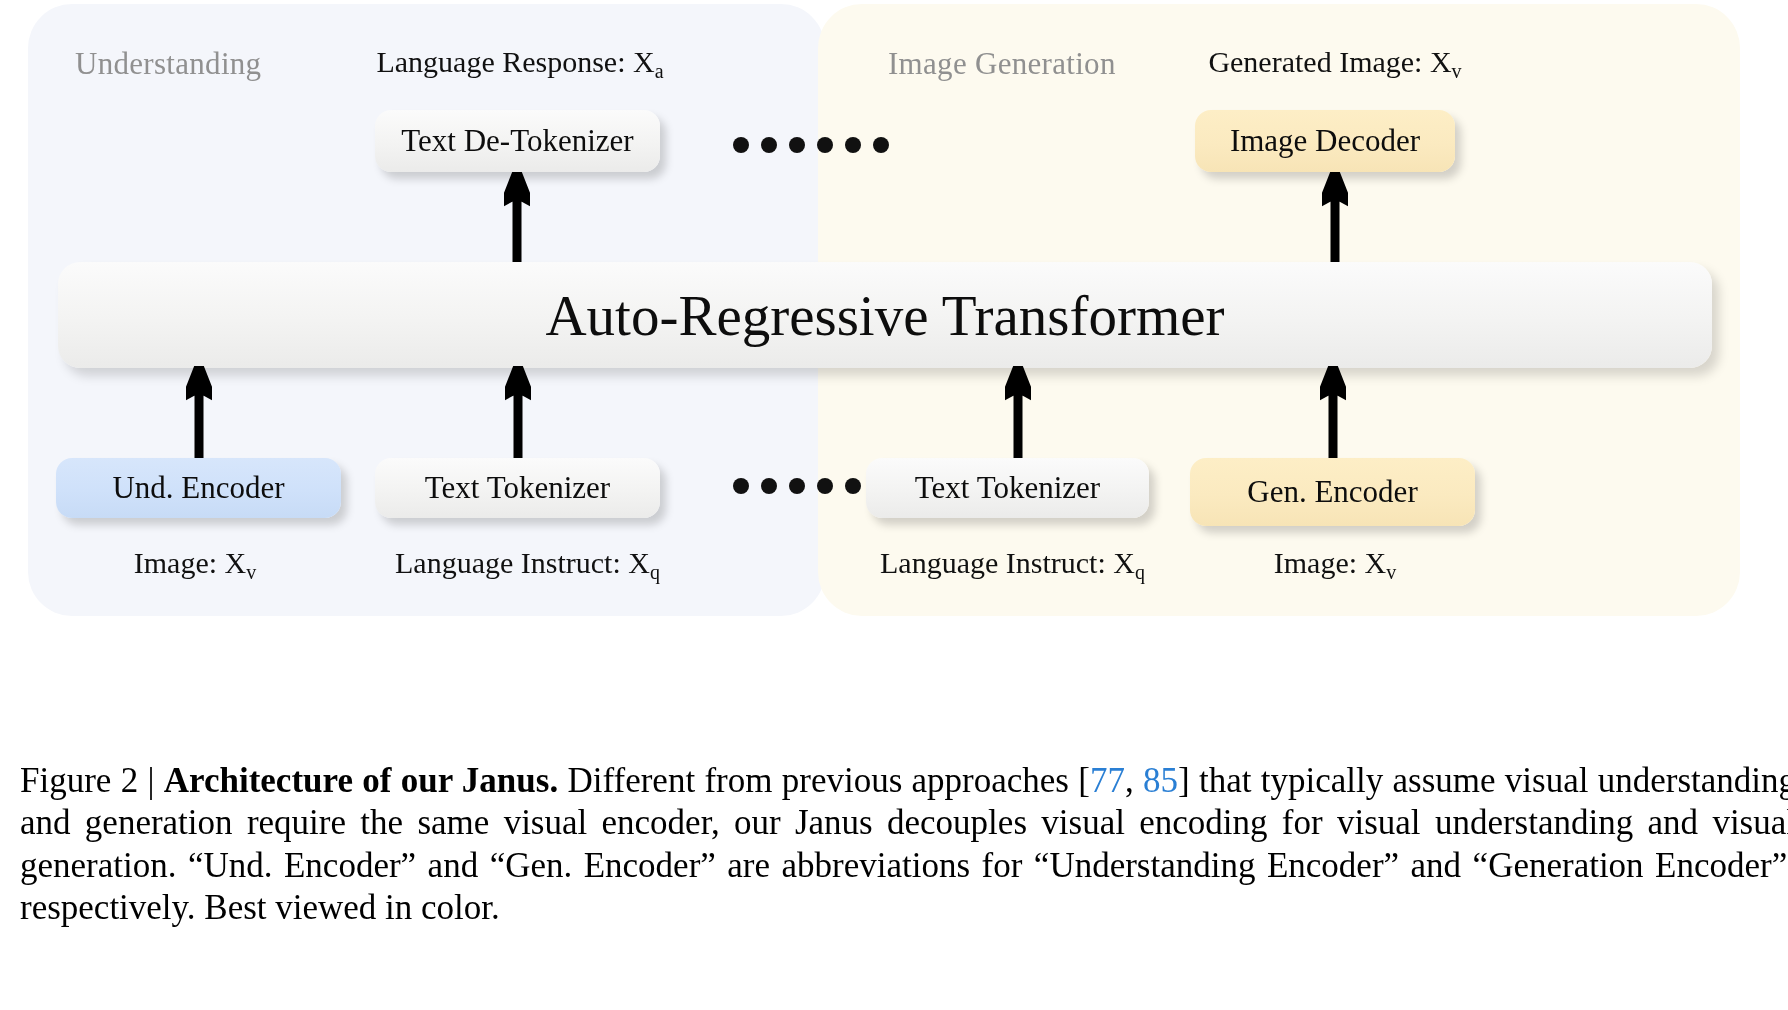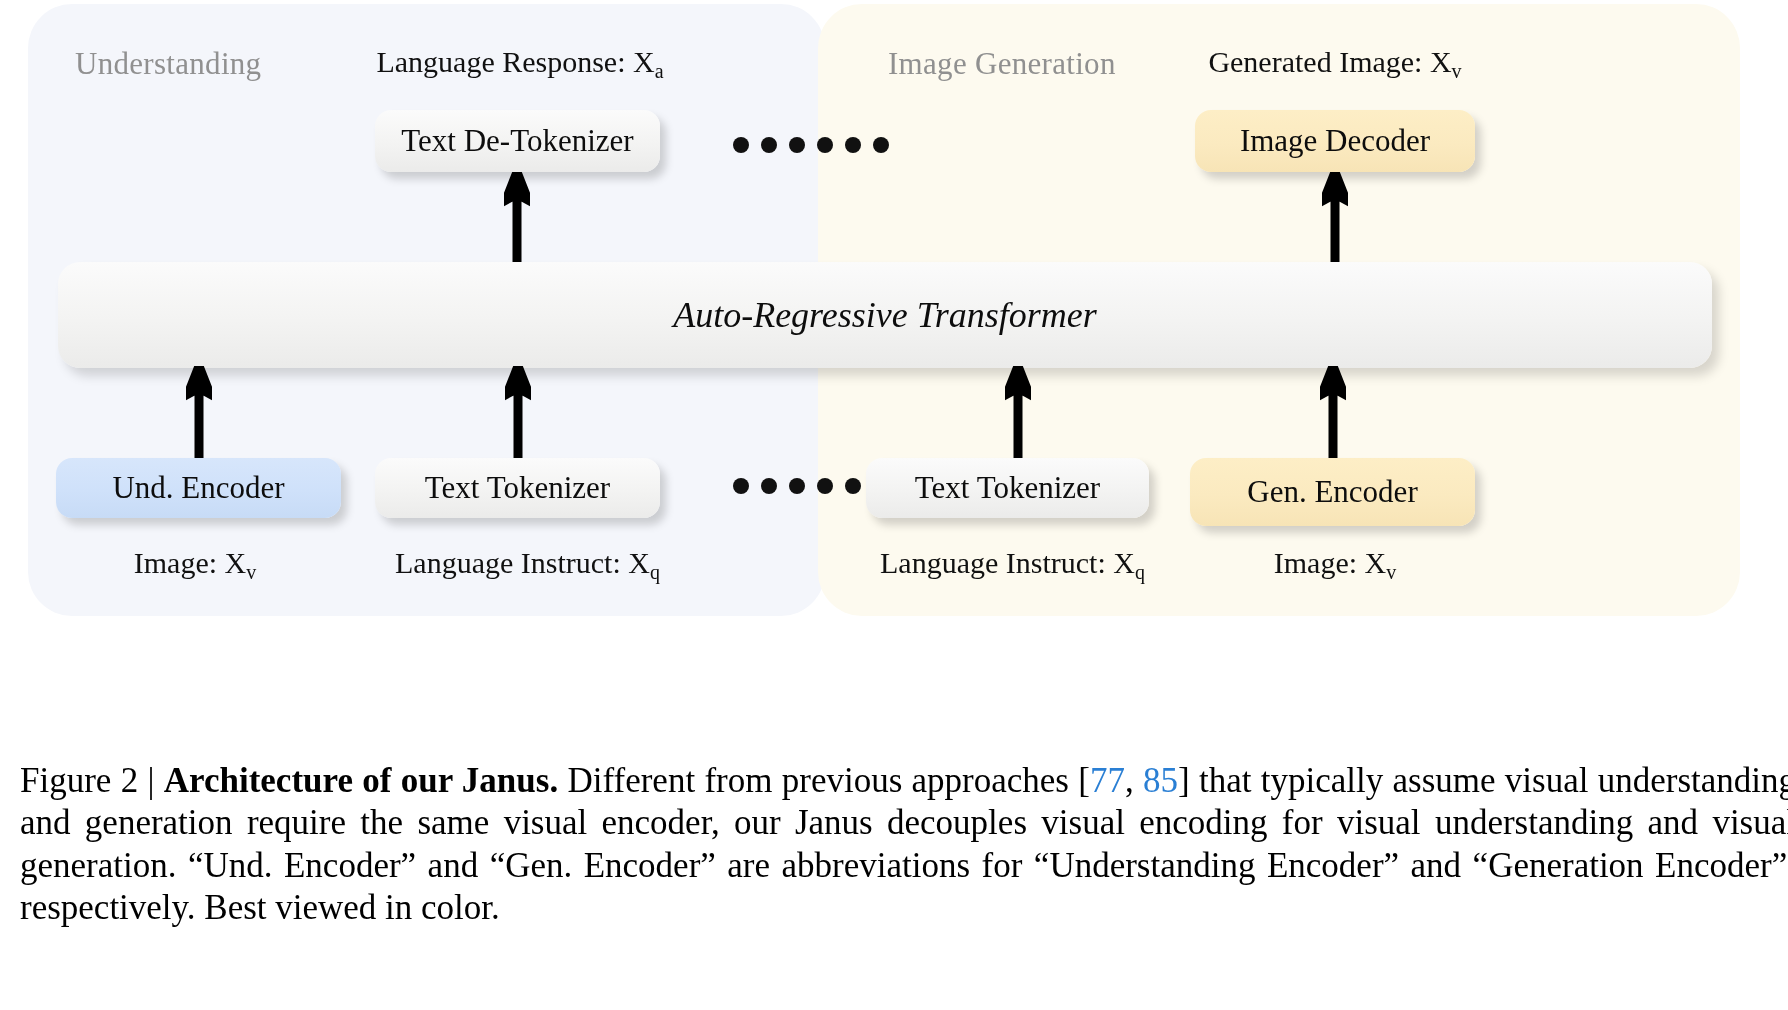--- a/index.html
+++ b/index.html
@@ -75,28 +75,27 @@
     justify-content:center;
   }
   .node.blue{
     background:linear-gradient(180deg,#d7e6fb 0%,#cfe1fa 55%,#c7dbf6 100%);
   }
   .node.yellow{
     background:linear-gradient(180deg,#fdeec6 0%,#fbeac0 55%,#f7e4b6 100%);
   }
 
   #node-text-detokenizer{left:375px;top:110px;width:285px;height:62px;}
-  #node-image-decoder{left:1195px;top:110px;width:280px;height:62px;}
+  #node-image-decoder{left:1195px;top:110px;width:260px;height:62px;}
 
   #node-transformer{
     left:58px;top:262px;width:1654px;height:106px;
     border-radius:22px;
-    font-size:36px;
+    font-size:57px;
     box-shadow:7px 8px 11px rgba(0,0,0,0.15);
-    font-style:italic;
   }
 
   #node-und-encoder{left:56px;top:458px;width:285px;height:60px;justify-content:center;}
   #node-text-tokenizer-left{left:375px;top:458px;width:285px;height:60px;}
   #node-text-tokenizer-right{left:866px;top:458px;width:283px;height:60px;}
   #node-gen-encoder{left:1190px;top:458px;width:285px;height:68px;}
 
   
   .arrow{
     position:absolute;

